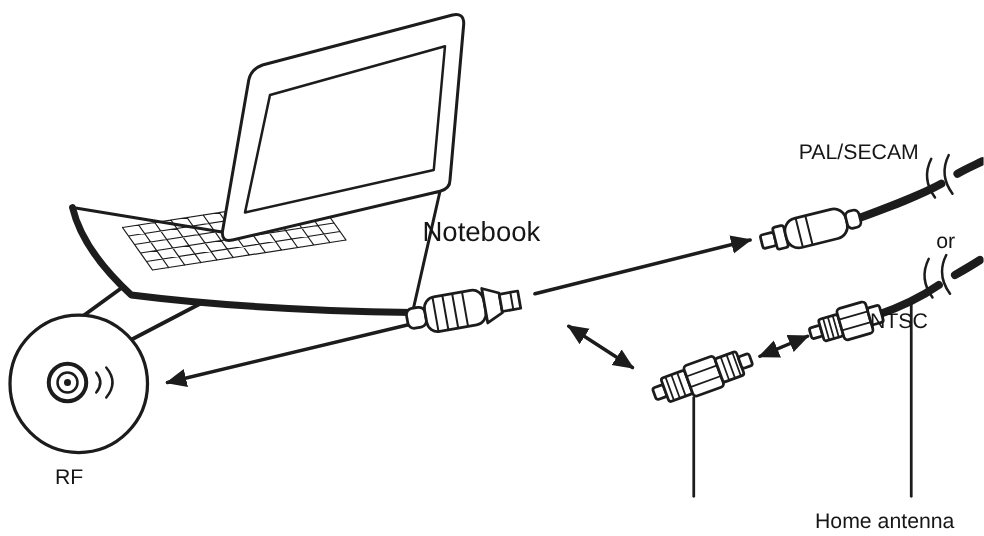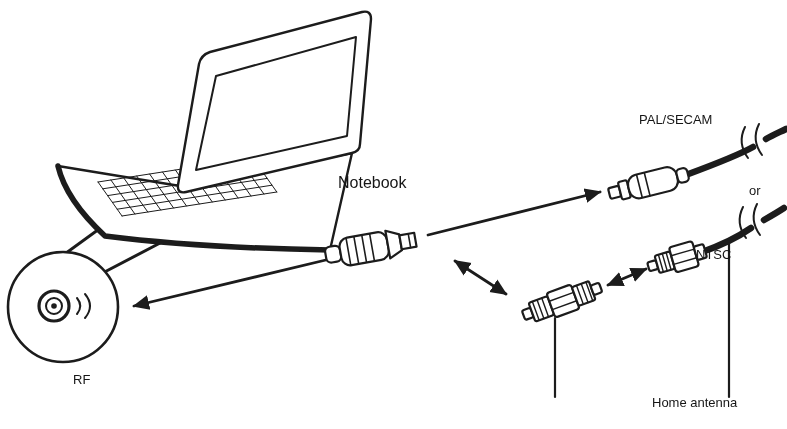--- a/index.html
+++ b/index.html
@@ -8,25 +8,25 @@
     width: 787px;
     height: 429px;
     background: #ffffff;
     font-family: "Liberation Sans", sans-serif;
     overflow: hidden;
   }
   .canvas svg { position: absolute; left: 0; top: 0; }
   .label {
     position: absolute;
     color: #161616;
-    font-size: 13px;
+    font-size: 17px;
     line-height: 1.1;
     white-space: nowrap;
   }
-  .label.big { font-size: 16px; }
+  .label.big { font-size: 22px; }
 </style>
 </head>
 <body>
 
 <div class="canvas">
 
   <svg width="787" height="429" viewBox="0 0 787 429">
     <defs>
       <marker id="arrow" viewBox="0 0 10 10" refX="9" refY="5" markerWidth="6" markerHeight="6" orient="auto-start-reverse">
         <path d="M0,0.6 L10,5 L0,9.4 Z" fill="#1c1c1c" stroke="none"></path>
@@ -135,18 +135,18 @@
   </svg>
 
   <div class="label big" style="left:338px; top:174px;">Notebook</div>
 
   <div class="label" style="left:639px; top:113px;">PAL/SECAM</div>
 
   <div class="label" style="left:749px; top:184px;">or</div>
 
   <div class="label" style="left:696px; top:206px;margin-top:42px;">NTSC</div>
 
-  <div class="label" style="left:44px; top:373px;margin-left:29px;">RF</div>
+  <div class="label" style="left:44px; top:373px;">RF</div>
 
 
-  <div class="label" style="left:652px; top:396px;">Home antenna</div>
+  <div class="label" style="left:652px; top:408px;">Home antenna</div>
 
 </div>
 
 </body></html>

